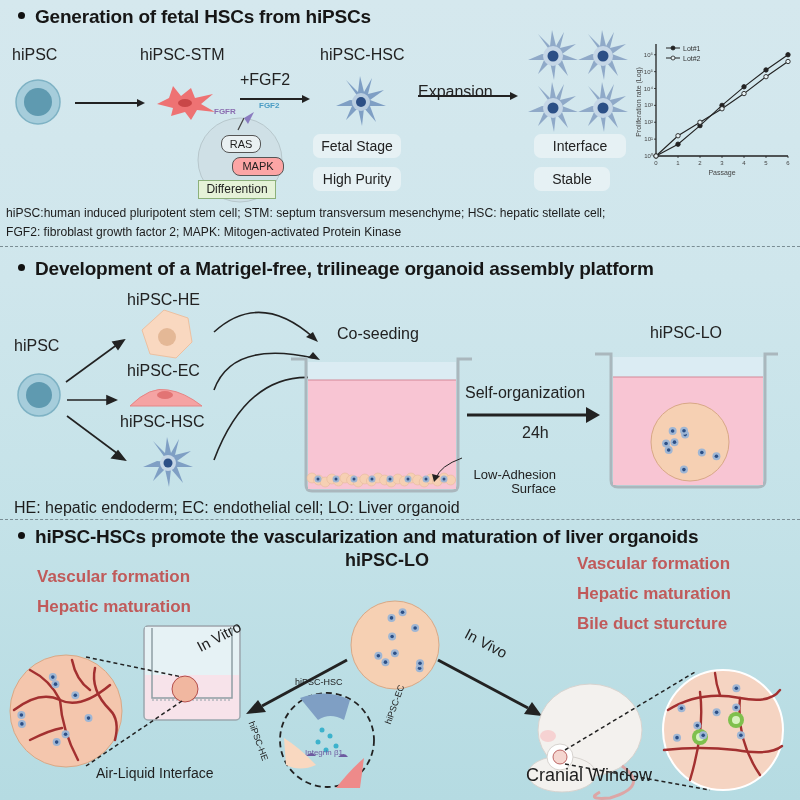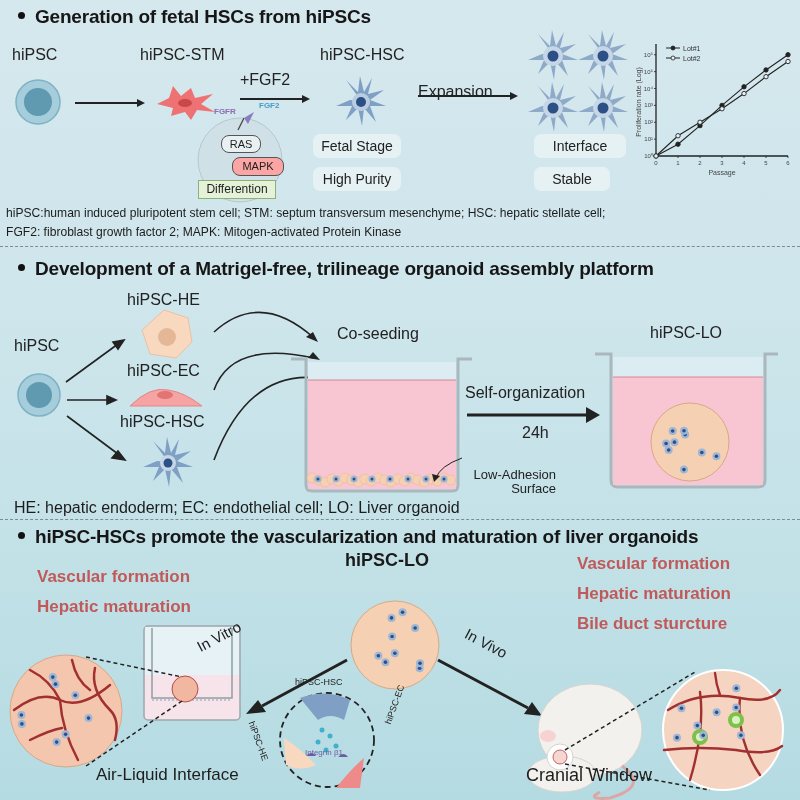--- a/index.html
+++ b/index.html
@@ -453,14 +453,14 @@
   </g>
 </svg>
 
 <div class="abs" style="left:194px;top:640px;font-size:15px;color:#222;transform:rotate(-28deg);transform-origin:left top;">In Vitro</div>
 <div class="abs" style="left:470px;top:625px;font-size:15px;color:#222;transform:rotate(28deg);transform-origin:left top;">In Vivo</div>
 <div class="abs" style="left:295px;top:677px;font-size:9px;color:#222;">hiPSC-HSC</div>
 <div class="abs" style="left:256px;top:720px;font-size:9px;color:#222;transform:rotate(70deg);transform-origin:left top;">hiPSC-HE</div>
 <div class="abs" style="left:383px;top:722px;font-size:9px;color:#222;transform:rotate(-70deg);transform-origin:left top;">hiPSC-EC</div>
 <div class="abs" style="left:305px;top:748px;font-size:8px;color:#6e5aa0;">Integrin β1</div>
 
-<div class="abs" style="left:96px;top:765px;font-size:17px;color:#1e1e1e;">Air-Liquid Interface</div>
+<div class="abs" style="left:96px;top:765px;font-size:14px;color:#1e1e1e;">Air-Liquid Interface</div>
 <div class="abs" style="left:526px;top:765px;font-size:18px;color:#1e1e1e;">Cranial Window</div>
 
 </body></html>

